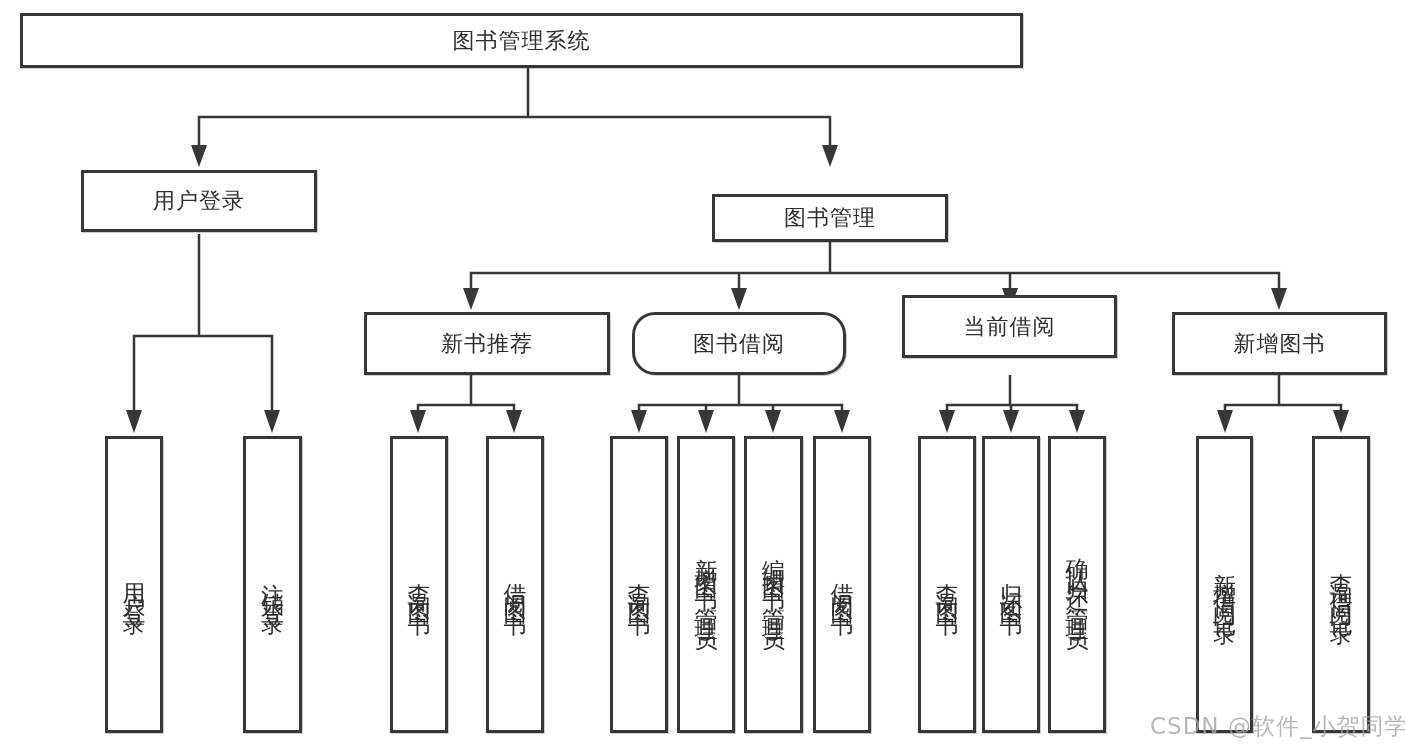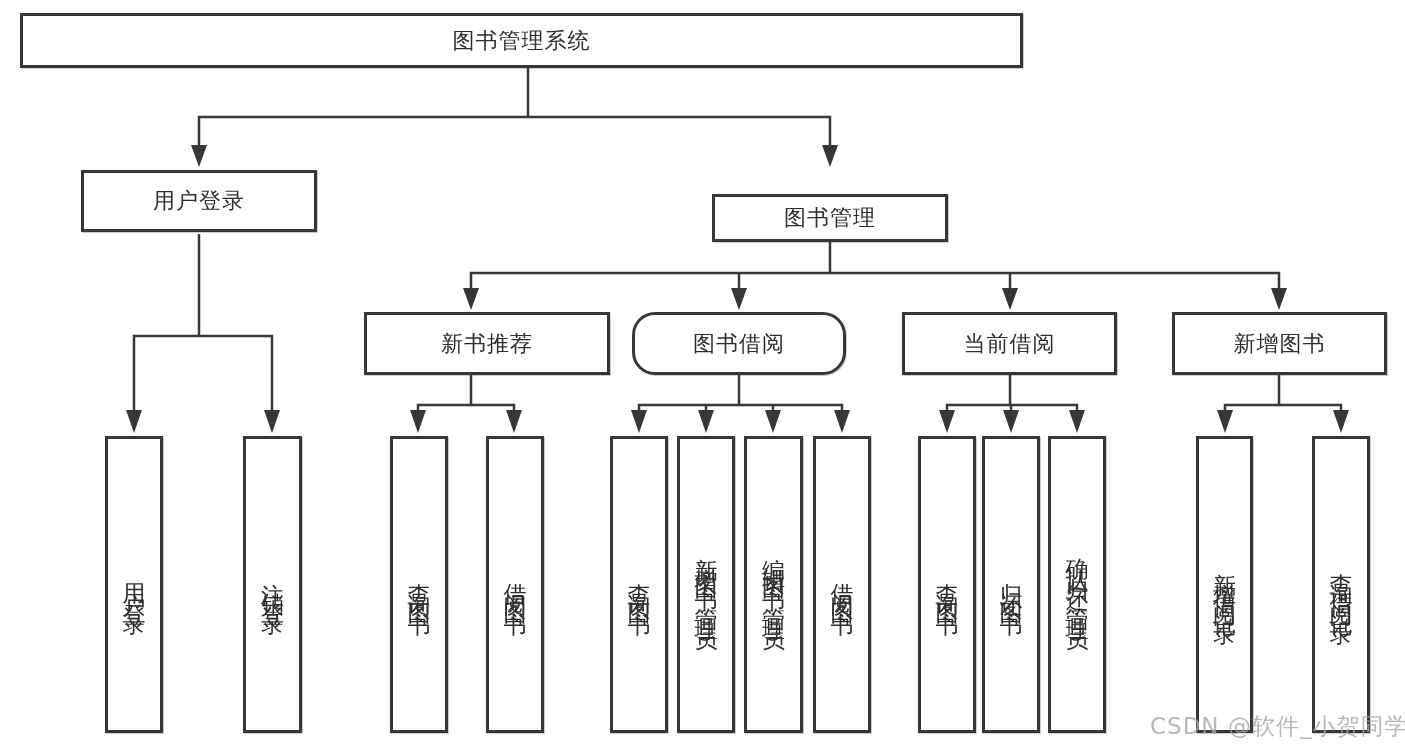--- a/index.html
+++ b/index.html
@@ -130,21 +130,21 @@
   <div class="node" style="left:712px; top:170px; width:236px; height:48px;margin-top:24px;">
     <span>图书管理</span>
   </div>
 
   <div class="node" style="left:364px; top:312px; width:246px; height:63px;">
     <span>新书推荐</span>
   </div>
   <div class="node" style="left:632px; top:312px; width:214px; height:63px;border-radius:23px;">
     <span>图书借阅</span>
   </div>
-  <div class="node" style="left:902px; top:312px; width:215px; height:63px;">
+  <div class="node" style="left:902px; top:295px; width:215px; height:63px;">
     <span>当前借阅</span>
   </div>
   <div class="node" style="left:1172px; top:312px; width:215px; height:63px;">
     <span>新增图书</span>
   </div>
 
   <div class="node vnode" style="left:105px; top:436px; width:58px; height:297px;">
     <span class="vtext">用户登录</span>
   </div>
   <div class="node vnode" style="left:243px; top:436px; width:59px; height:297px;">

